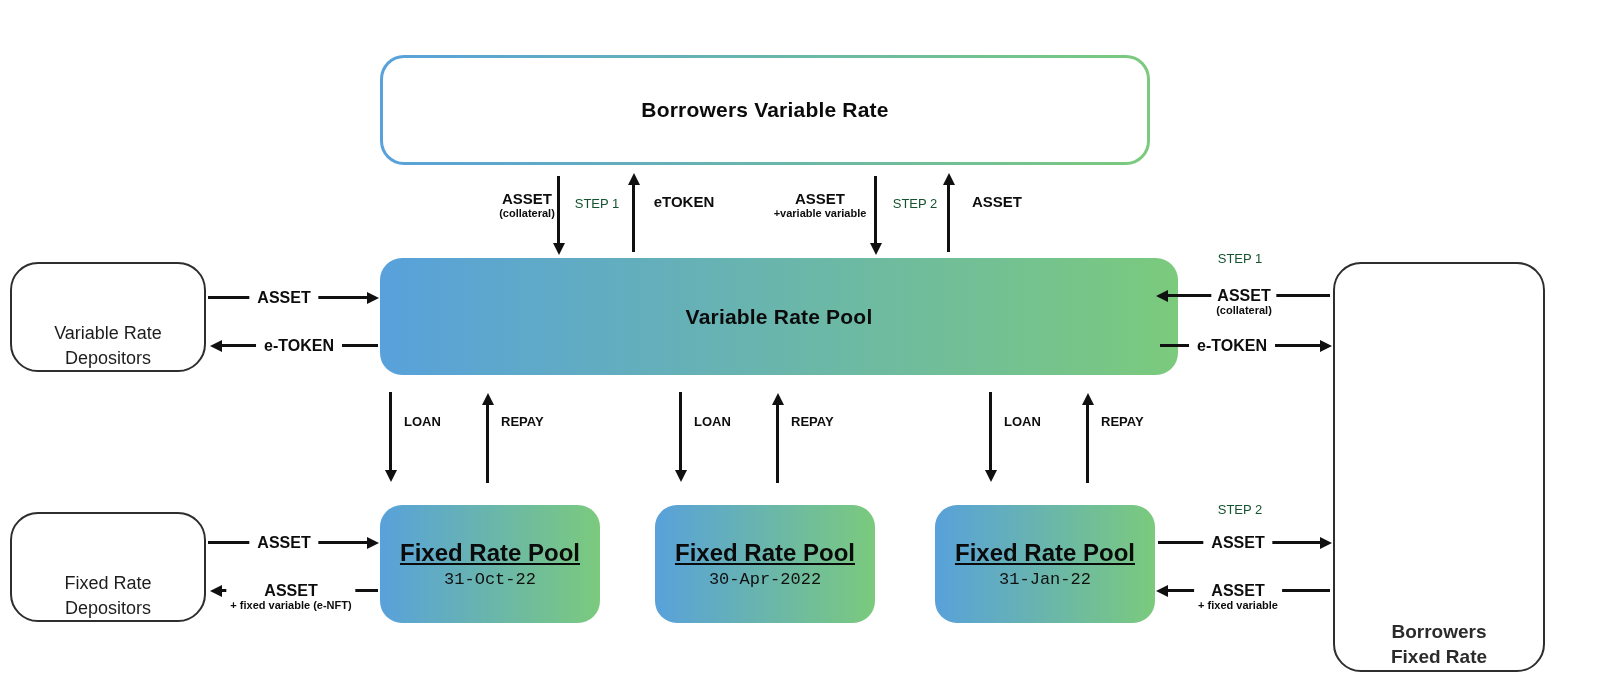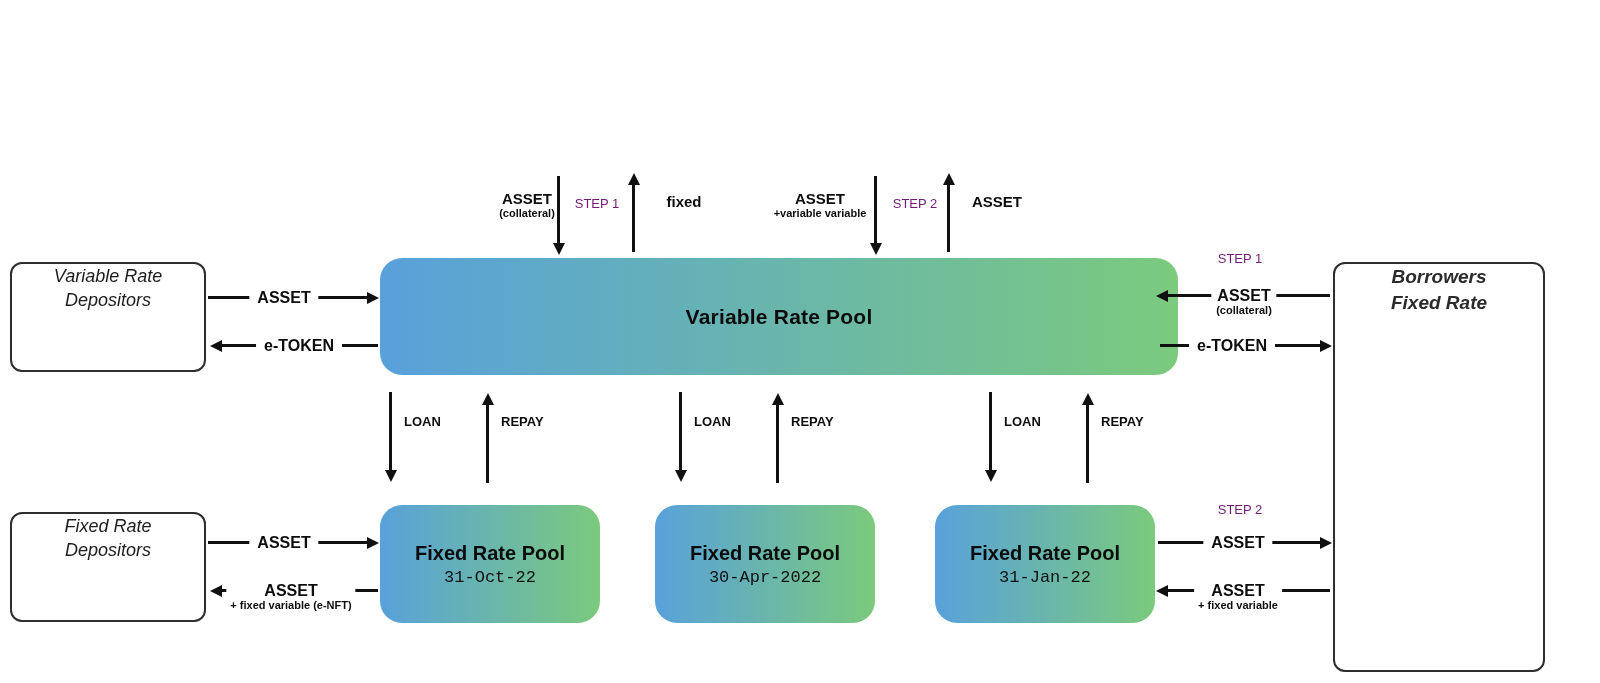--- a/index.html
+++ b/index.html
@@ -10,25 +10,25 @@
   
   .gborder { position:absolute; background:linear-gradient(90deg, var(--gradient-start,#58A1DB), var(--gradient-end,#7BCA7D)); border-radius:24px; padding:3px; }
   .gborder .inner { width:100%; height:100%; background:#fff; border-radius:21px; display:flex; align-items:center; justify-content:center; }
 
   
   .gfill { position:absolute; background:linear-gradient(90deg, var(--gradient-start,#58A1DB), var(--gradient-end,#7BCA7D)); border-radius:22px; display:flex; flex-direction:column; align-items:center; justify-content:center; }
 
   .title-lg { font-weight:bold; font-size:21px; letter-spacing:.2px; color:#0b0b0b; }
 
   
-  .wbox { position:absolute; background:#fff; border:2px solid #2e2e2e; border-radius:12px; display:flex; align-items:flex-start; justify-content:center; text-align:center;font-style:italic; }
+  .wbox { position:absolute; background:#fff; border:2px solid #2e2e2e; border-radius:28px; display:flex; align-items:flex-end; justify-content:center; text-align:center; }
   .wbox .t { font-size:18px; line-height:1.35; color:#1d1d1d; }
   .wbox.bold .t { font-weight:bold; font-size:19px; color:#2b2b2b; }
 
-  .fpool-title { font-weight:bold; font-size:20px; color:#0b0b0b; }
+  .fpool-title { font-weight:bold; font-size:24px; color:#0b0b0b;text-decoration:underline; }
   .fpool-date { font-size:17px; color:#101010; margin-top:3px;font-family:Liberation Mono, monospace; }
 
   
   .varrow { position:absolute; width:3px; background:#101010; }
   .varrow.down::after { content:""; position:absolute; left:-4.5px; bottom:-11px; width:0; height:0;
     border-left:6px solid transparent; border-right:6px solid transparent; border-top:12px solid #101010; }
   .varrow.up::before { content:""; position:absolute; left:-4.5px; top:-11px; width:0; height:0;
     border-left:6px solid transparent; border-right:6px solid transparent; border-bottom:12px solid #101010; }
   .harrow { position:absolute; height:3px; background:#101010; }
   .harrow.right::after { content:""; position:absolute; top:-4.5px; right:-11px; width:0; height:0;
@@ -38,28 +38,33 @@
 
   
   .lbl { position:absolute; transform:translate(-50%,-50%); font-weight:bold; font-size:16px;
     background:#fff; padding:0 8px; white-space:nowrap; color:#0d0d0d; }
   .lblk { position:absolute; transform:translateX(-50%); text-align:center; white-space:nowrap; }
   .lbl-b { font-weight:bold; font-size:15px; line-height:17px; color:#0d0d0d; }
   .lbl-s { font-weight:bold; font-size:11px; line-height:13px; color:#0d0d0d; }
   .onlineblk { position:absolute; transform:translateX(-50%); text-align:center; white-space:nowrap; }
   .onlineblk .lbl-b { background:#fff; padding:0 6px; font-size:16px; }
   .onlineblk .lbl-s { background:#fff; padding:0 4px; }
-  .step { position:absolute; transform:translateX(-50%); font-size:13px; color:#701a75; white-space:nowrap; }
+  .step { position:absolute; transform:translateX(-50%); font-size:13px; color:#14532d; white-space:nowrap; }
   .lr { position:absolute; font-weight:bold; font-size:13px; white-space:nowrap; color:#0d0d0d; }
 </style>
 </head>
 <body>
 
 <div class="canvas">
 
+  <div class="gborder" style="left:380px; top:55px; width:770px; height:110px;">
+    <div class="inner">
+      <span class="title-lg">Borrowers Variable Rate</span>
+    </div>
+  </div>
 
   <div class="gfill" style="left:380px; top:258px; width:798px; height:117px;">
     <span class="title-lg">Variable Rate Pool</span>
   </div>
 
   <div class="wbox" style="left:10px; top:262px; width:196px; height:110px;">
     <div class="t">
       <div>Variable Rate</div>
       <div>Depositors</div>
     </div>
@@ -96,21 +101,21 @@
   <div class="varrow up" style="left:632px; top:184px; height:68px;"></div>
   <div class="varrow down" style="left:874px; top:176px; height:68px;"></div>
   <div class="varrow up" style="left:947px; top:184px; height:68px;"></div>
 
   <div class="lblk" style="left:527px; top:190px;">
     <div class="lbl-b">ASSET</div>
     <div class="lbl-s">(collateral)</div>
   </div>
   <div class="step" style="left:597px; top:196px;">STEP 1</div>
   <div class="lblk" style="left:684px; top:193px;">
-    <div class="lbl-b">fixed</div>
+    <div class="lbl-b">eTOKEN</div>
   </div>
   <div class="lblk" style="left:820px; top:190px;">
     <div class="lbl-b">ASSET</div>
     <div class="lbl-s">+variable variable</div>
   </div>
   <div class="step" style="left:915px; top:196px;">STEP 2</div>
   <div class="lblk" style="left:997px; top:193px;">
     <div class="lbl-b">ASSET</div>
   </div>
 

